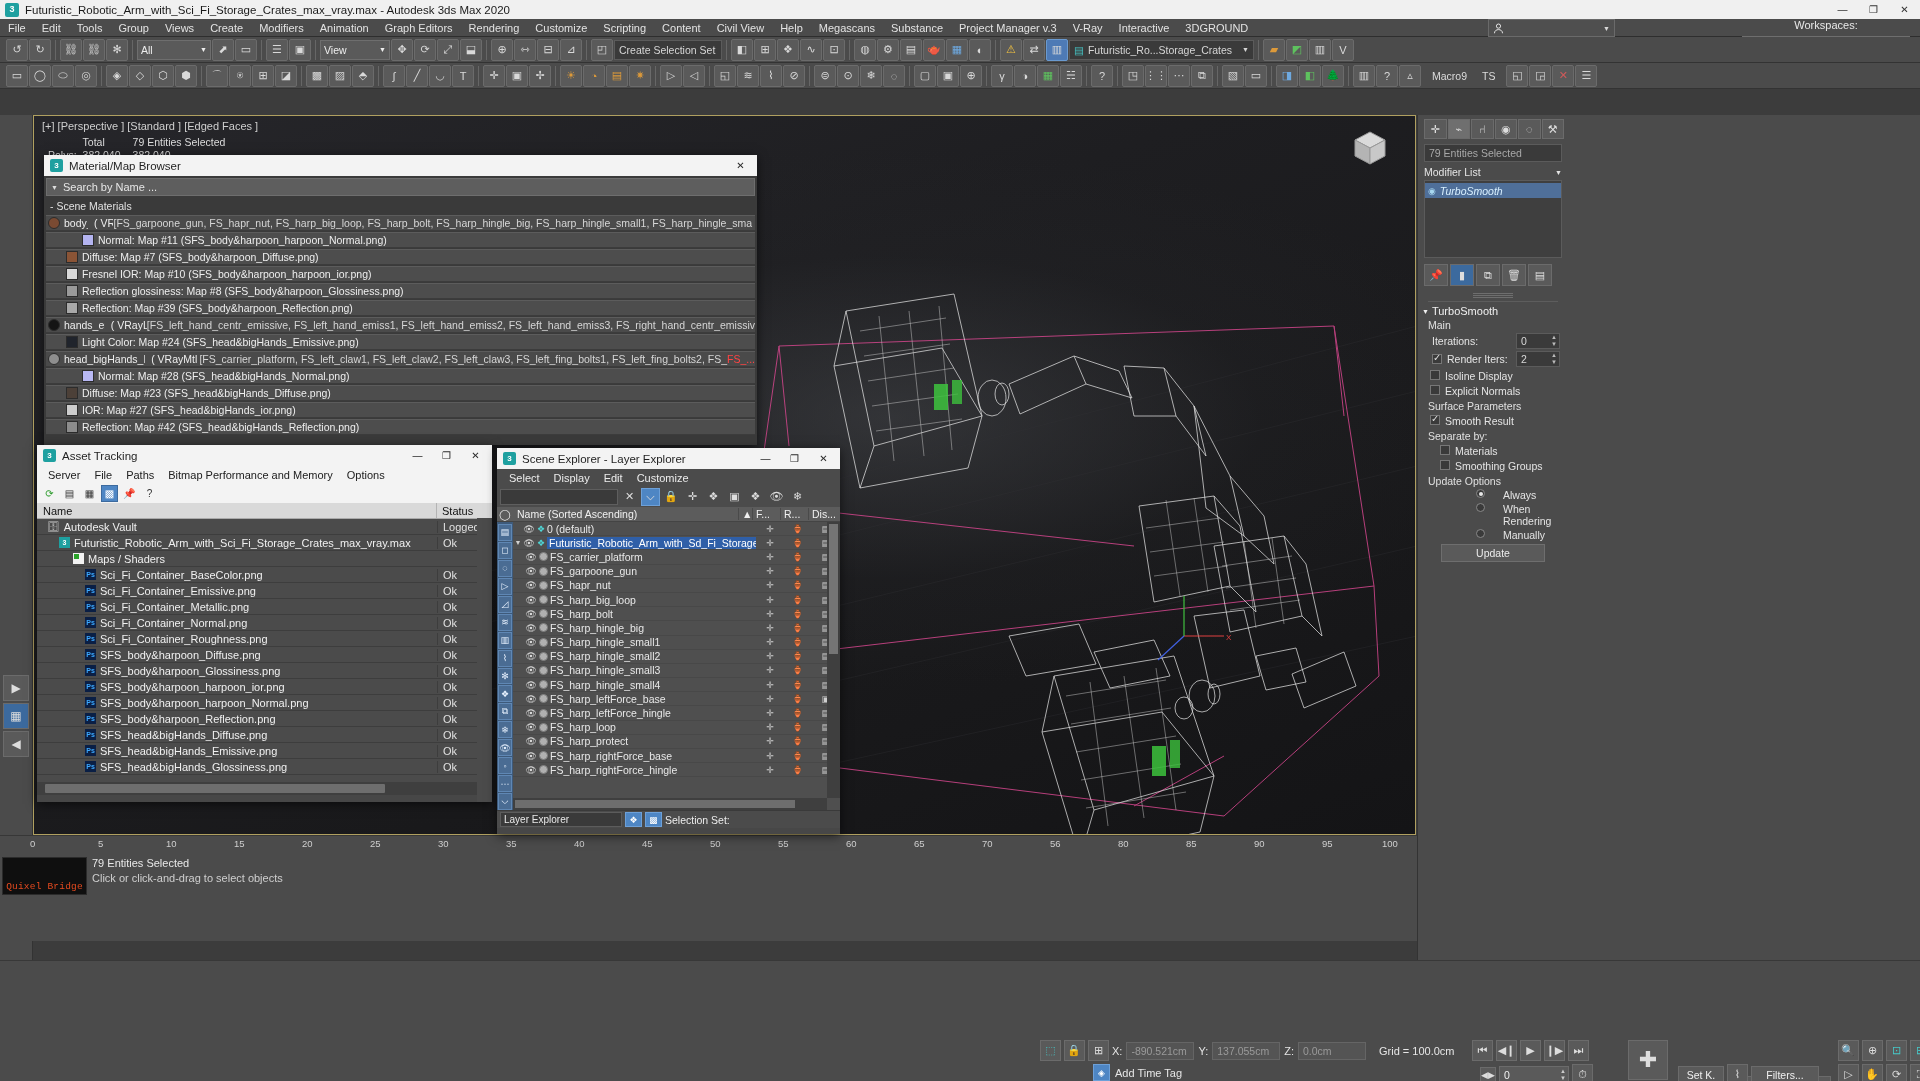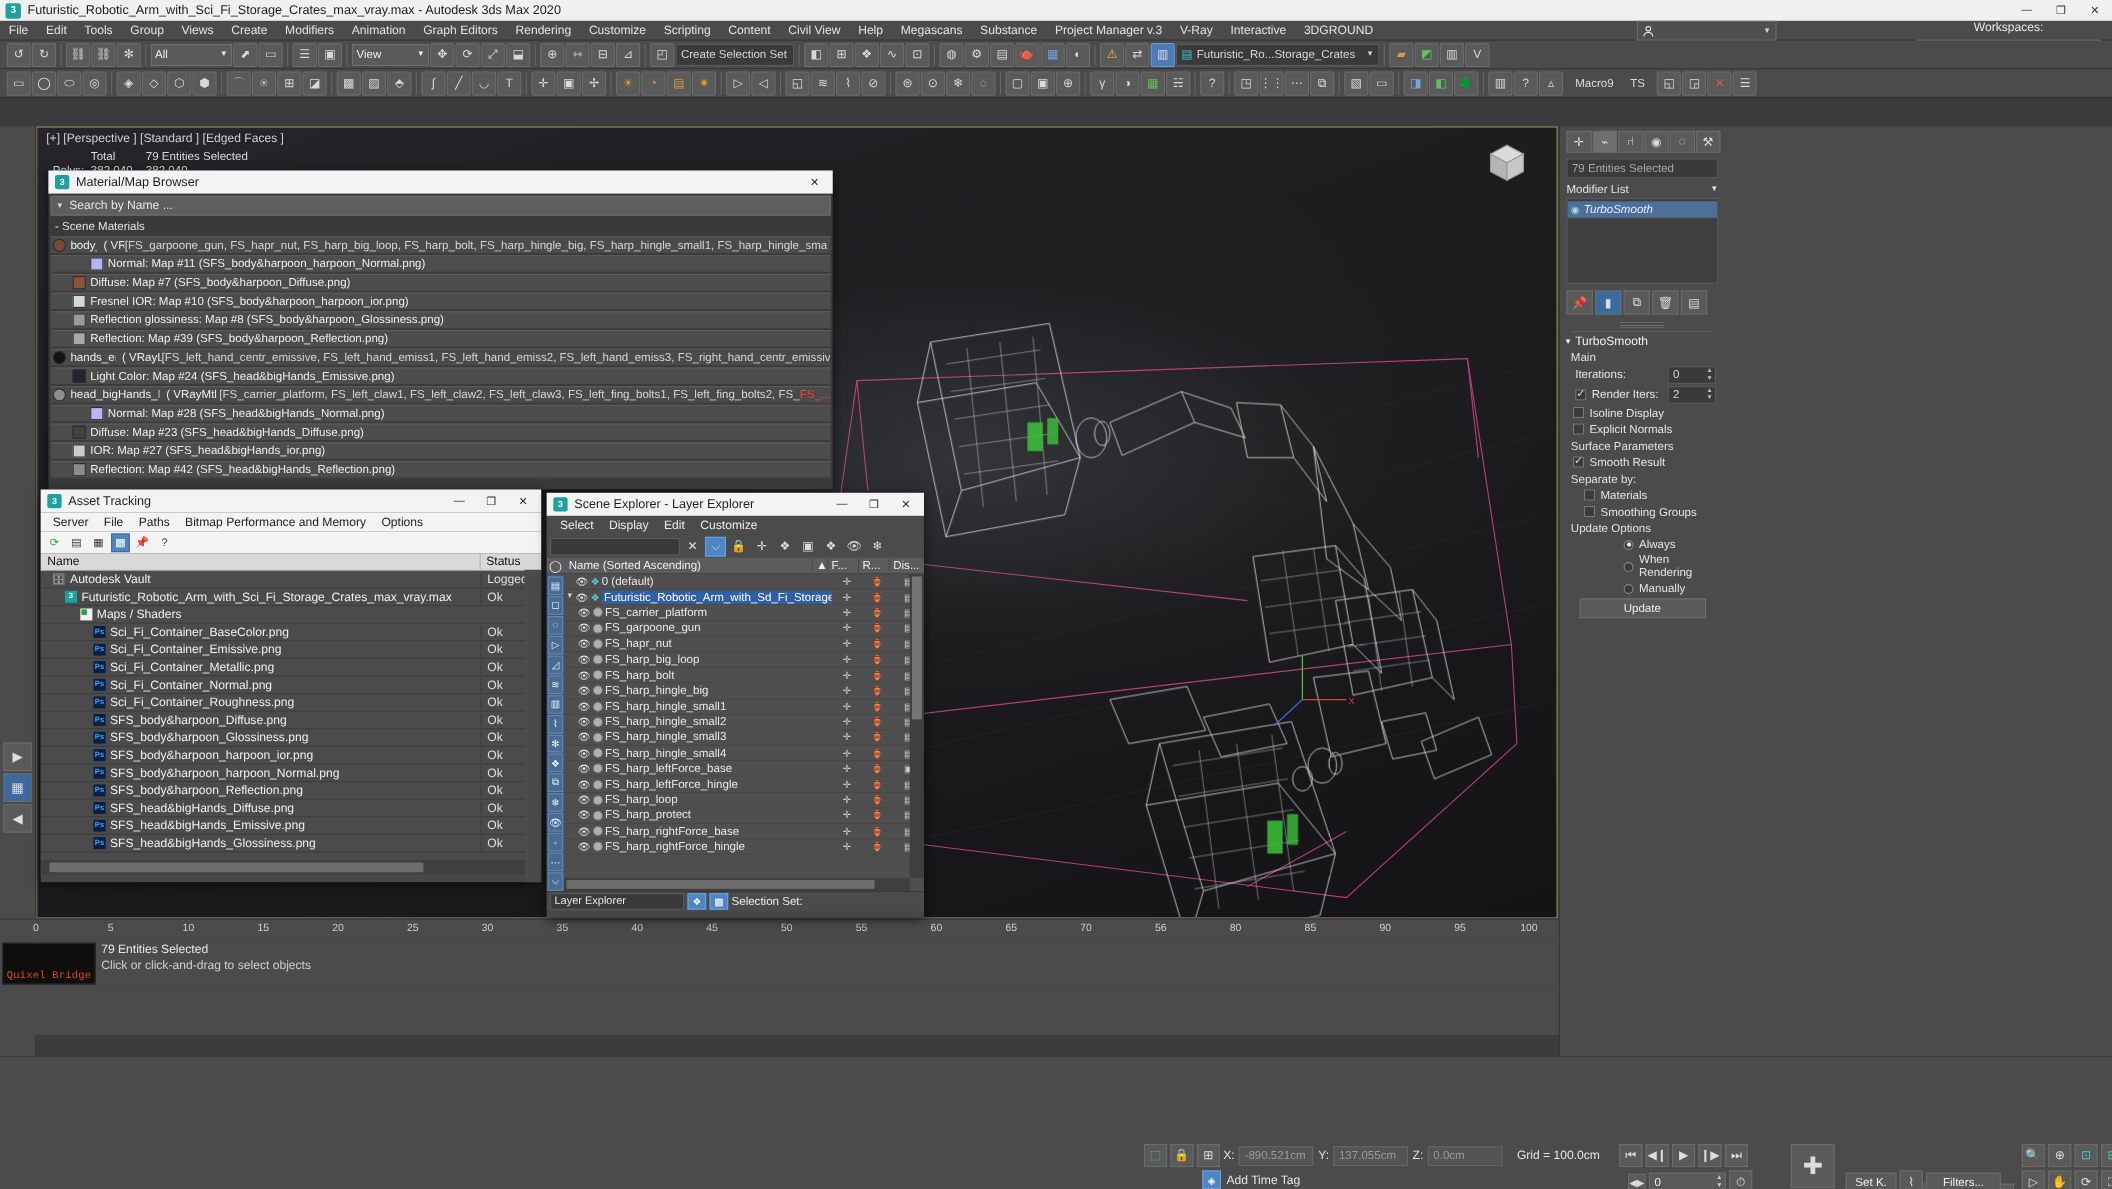--- a/index.html
+++ b/index.html
@@ -170,25 +170,25 @@
   .cp-spin {
     width: 44px; height: 16px; background: #3a3a3a; border: 1px solid #5b5b5b;
     display: flex; align-items: center; padding-left: 4px; font-size: 10.5px; color: #d8d8d8;
   }
   .cp-spin .tick { margin-left: auto; font-size: 6px; color: #bbb; line-height: 7px; padding-right: 2px; }
   .cp-check { display: flex; align-items: flex-start; gap: 5px; margin: 3px 8px 3px 12px; font-size: 10.5px; color: #e4e4e4; }
   .cbox { width: 10px; height: 10px; background: #3a3a3a; border: 1px solid #777; flex: 0 0 auto; position: relative; }
   .cbox.on::after {
     content: "✓"; position: absolute; left: 0px; top: -3px; font-size: 10px; color: #dedede;
   }
-  .cp-radio { display: flex; align-items: center; gap: 5px; margin: 2px 8px 2px 22px; font-size: 10.5px; color: #e4e4e4; padding-left: 36px; }
+  .cp-radio { display: flex; align-items: flex-start; gap: 18px; margin: 2px 8px 2px 22px; font-size: 10.5px; color: #e4e4e4; padding-left: 36px; }
   .rbox { width: 9px; height: 9px; border-radius: 50%; background: #3a3a3a; border: 1px solid #888; flex: 0 0 auto; position: relative; }
   .rbox.on::after { content: ""; position: absolute; left: 1.5px; top: 1.5px; width: 4px; height: 4px; border-radius: 50%; background: #e8e8e8; }
   .cp-btn {
-    margin: 3px auto; width: 115px; height: 18px; background: #5a5a5a; border: 1px solid #6e6e6e;
+    margin: 3px auto; width: 104px; height: 18px; background: #5a5a5a; border: 1px solid #6e6e6e;
     display: flex; align-items: center; justify-content: center; font-size: 10.5px; color: #ececec;
   }
   .cp-grip { margin: 4px auto 2px; width: 40px; height: 5px;
     background: repeating-linear-gradient(to bottom, #6e6e6e 0 1px, transparent 1px 2px); }
 
   
   .win { position: absolute; background: #4a4a4a; box-shadow: 0 2px 10px rgba(0,0,0,0.6); }
   .win-title {
     height: 21px; background: #f3f3f3; display: flex; align-items: center; padding: 0 2px;
   }

